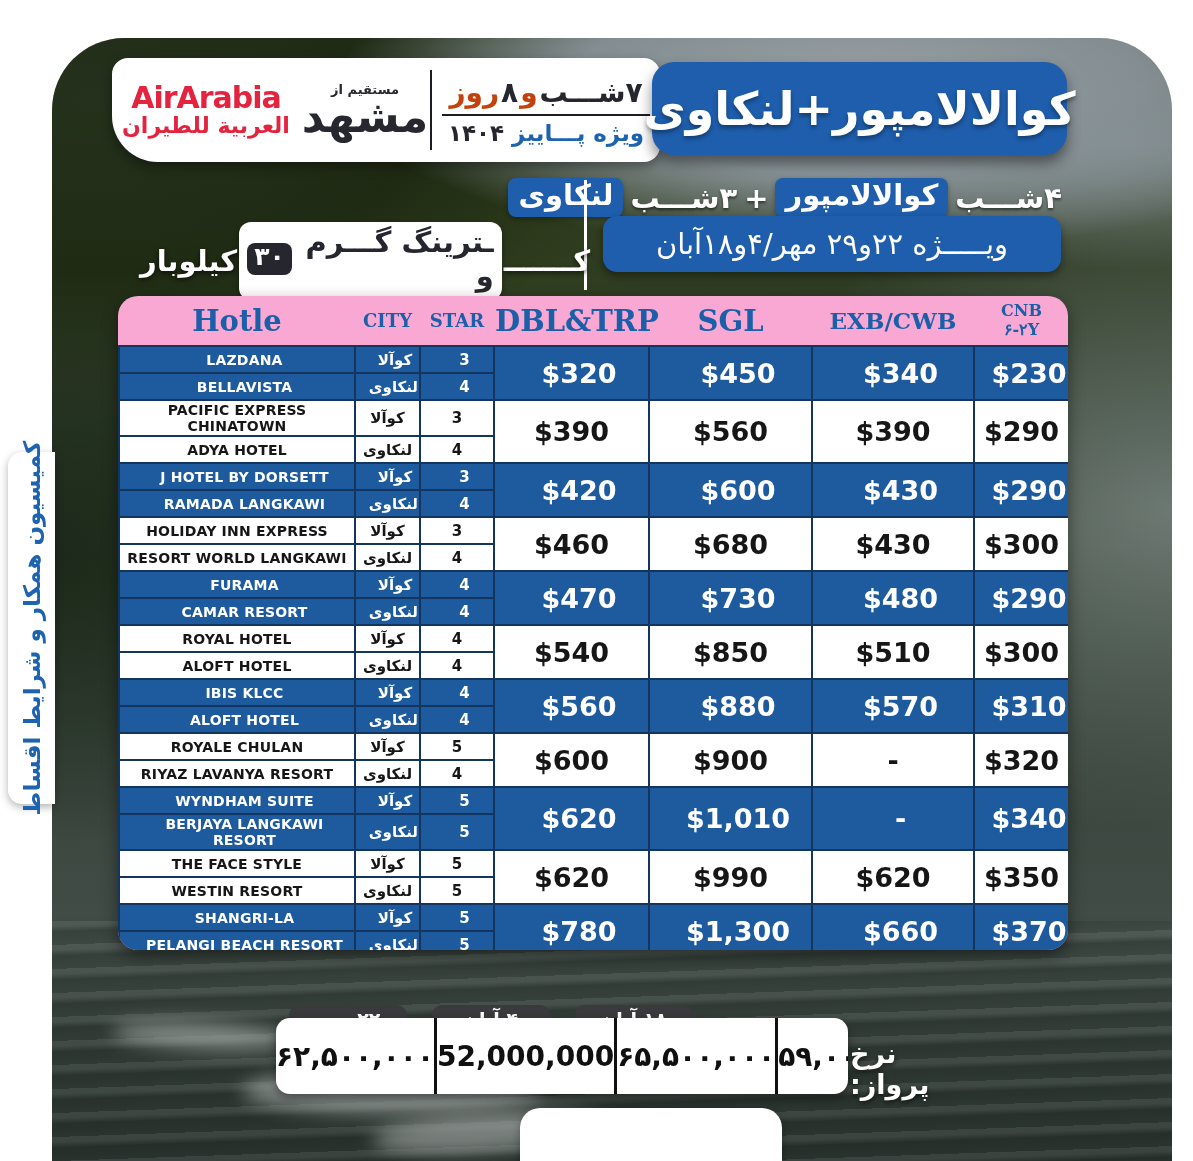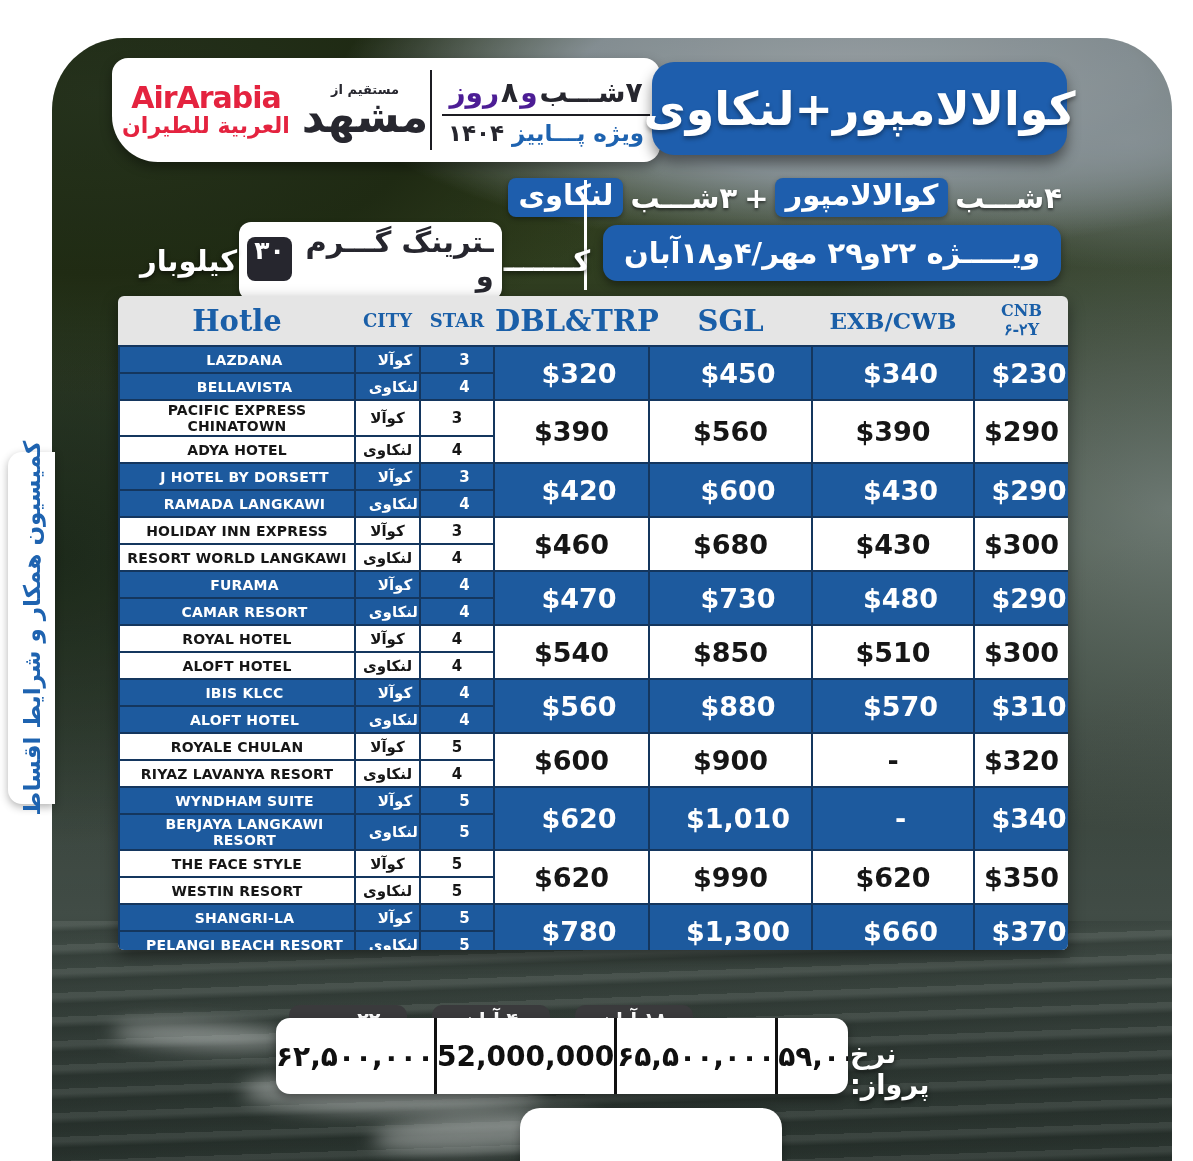--- a/index.html
+++ b/index.html
@@ -32,56 +32,56 @@
   .logo{width:188px;text-align:center;color:#e4233f;font-weight:bold;line-height:1.08;}
   .logo .en{font-size:30px;letter-spacing:-1px;}
   .logo .ar{font-size:22px;direction:rtl;}
   .origin{flex:1;text-align:center;direction:rtl;color:#27272f;}
   .origin .small{font-size:13px;font-weight:bold;}
   .origin .big{font-size:44px;font-weight:bold;line-height:.92;}
   .vdiv{width:2px;height:80px;background:#1c1c22;}
   .duration{width:228px;display:flex;flex-direction:column;}
   .l1{direction:rtl;display:flex;justify-content:center;align-items:baseline;gap:2px;
       font-weight:bold;font-size:28px;color:#26262e;padding:3px 0 5px;}
-  .l1 .blue{color:#4c1d95;}
+  .l1 .blue{color:#c2410c;}
   .hline{height:2px;background:#1c1c22;margin:0 10px;}
   .l2{direction:rtl;text-align:center;font-weight:bold;font-size:23px;color:#1e63b0;padding:4px 0 2px;}
   .l2 .dark{color:#26262e;}
 
   .title-box{position:absolute;left:652px;top:62px;width:415px;height:93px;background:#1e5ead;
     border-radius:22px;display:flex;align-items:center;justify-content:center;direction:rtl;
     color:#fff;font-size:46px;font-weight:bold;box-shadow:0 8px 14px rgba(0,0,0,.45);
     text-shadow:0 3px 4px rgba(0,0,0,.35);}
 
   .subtitle{position:absolute;right:131px;top:178px;direction:rtl;display:flex;align-items:center;gap:7px;
     color:#fff;font-weight:bold;font-size:29px;text-shadow:0 2px 3px rgba(0,0,0,.55);}
   .chip{background:#1e5ead;border-radius:8px;padding:0 10px 5px;text-shadow:none;box-shadow:0 2px 5px rgba(0,0,0,.35);}
 
-  .dates-bar{position:absolute;left:603px;top:225px;width:458px;height:56px;background:#1e5ead;border-radius:14px;
-    display:flex;align-items:center;justify-content:center;direction:rtl;color:#fff;font-weight:bold;font-size:29px;
+  .dates-bar{position:absolute;left:603px;top:216px;width:458px;height:56px;background:#1e5ead;border-radius:14px;
+    display:flex;align-items:center;justify-content:center;direction:rtl;color:#fff;font-weight:normal;font-size:29px;
     box-shadow:0 4px 9px rgba(0,0,0,.4);}
 
   .hdr-divider{position:absolute;left:584px;top:180px;width:3px;height:110px;background:#fff;}
 
   .flight-note{position:absolute;left:180px;top:176px;width:360px;text-align:center;direction:rtl;
     color:#fff;font-weight:bold;font-size:28px;text-shadow:0 2px 5px rgba(0,0,0,.65);}
   .catering{position:absolute;left:140px;top:222px;width:450px;direction:rtl;display:flex;align-items:center;
     justify-content:center;color:#fff;font-weight:bold;font-size:29px;text-shadow:0 2px 5px rgba(0,0,0,.65);}
   .pill{background:#fff;color:#26262e;border-radius:12px;padding:3px 8px 7px 8px;display:flex;align-items:center;
     gap:7px;direction:rtl;text-shadow:none;box-shadow:0 3px 6px rgba(0,0,0,.35);margin:0 2px;}
-  .badge30{background:#26262e;color:#fff;border-radius:8px;padding:0 7px 16px;font-size:25px;line-height:1.1;}
+  .badge30{background:#26262e;color:#fff;border-radius:8px;padding:0 7px 4px;font-size:25px;line-height:1.1;}
 
   
   .sidebar-tab{position:absolute;left:8px;top:452px;width:47px;height:352px;background:#fff;
     border-radius:14px 0 0 14px;box-shadow:0 3px 8px rgba(0,0,0,.3);}
   .sidebar-tab .txt{position:absolute;left:50%;top:50%;transform:translate(-50%,-50%) rotate(-90deg);
     white-space:nowrap;direction:rtl;color:#1e63b0;font-weight:bold;font-size:23px;}
 
   
-  .table-wrap{position:absolute;left:118px;top:296px;width:950px;height:654px;background:#e5e5e5;border-radius:6px;
+  .table-wrap{position:absolute;left:118px;top:296px;width:950px;height:654px;background:#f9a8d4;border-radius:20px;
     overflow:hidden;box-shadow:0 6px 16px rgba(0,0,0,.45);}
   table{width:100%;height:100%;border-collapse:collapse;table-layout:fixed;}
   thead tr{height:50px;}
   thead td{border:none;color:#1a5fa8;font-family:"DejaVu Serif",serif;font-weight:bold;text-align:center;vertical-align:middle;}
   .h-hotel{font-size:29px;}
   .h-city,.h-star{font-size:18px;}
   .h-dbl,.h-sgl{font-size:29px;}
   .h-exb{font-size:23px;}
   .h-cnb{font-size:16px;line-height:1.15;}
   tbody td{border:2px solid #14365e;text-align:center;vertical-align:middle;}

